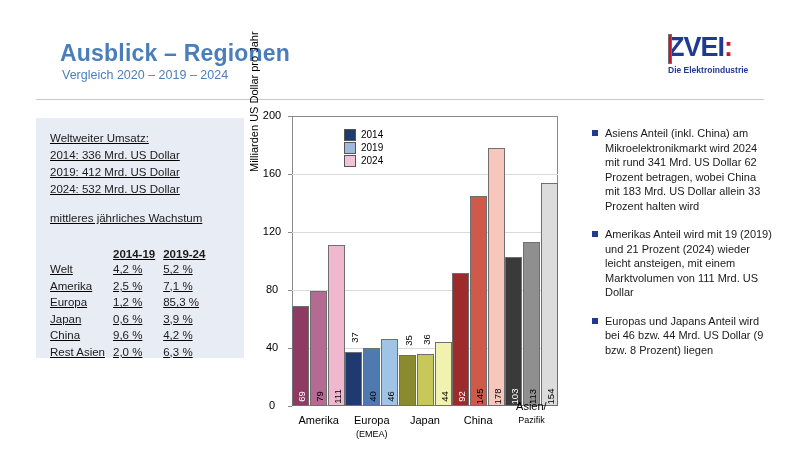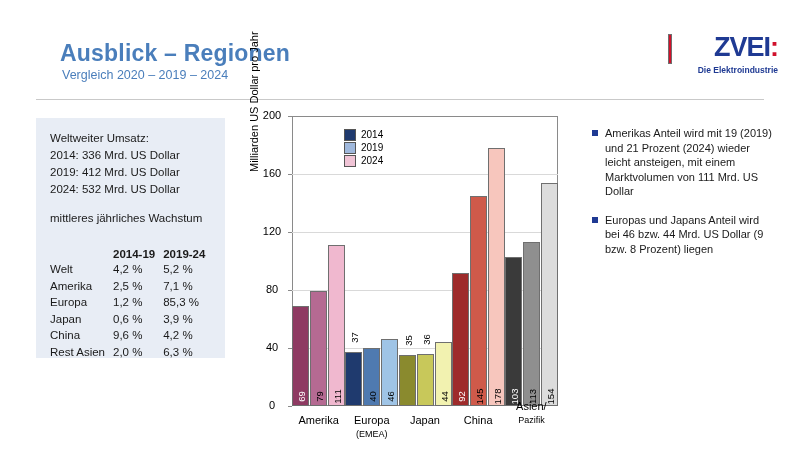--- a/index.html
+++ b/index.html
@@ -5,28 +5,28 @@
   html,body{margin:0;padding:0;}
   body{width:800px;height:462px;background:#ffffff;font-family:"Liberation Sans",sans-serif;overflow:hidden;position:relative;}
 
   
   #header{position:absolute;left:0;top:0;width:800px;height:100px;}
   #title{position:absolute;left:60px;top:40px;font-size:23px;font-weight:bold;color:#4a7ebb;letter-spacing:.2px;}
   #subtitle{position:absolute;left:62px;top:68px;font-size:12.5px;color:#4a7ebb;}
   #hrule{position:absolute;left:36px;top:99px;width:728px;height:1px;background:#c9c9c9;}
 
   
-  #logo{position:absolute;right:22px;top:34px;width:110px;text-align:right;}
+  #logo{position:absolute;right:22px;top:34px;width:110px;text-align:left;}
   #logo .mark{font-size:27px;font-weight:bold;color:#1f3a93;letter-spacing:-1px;line-height:1;}
   #logo .mark .red{color:#d0112b;}
   #logo .sub{font-size:8.5px;color:#1f3a93;margin-top:4px;font-weight:bold;}
   #logo .bar{position:absolute;left:0;top:0;width:4px;height:30px;background:#d0112b;}
 
   
-  #infobox{position:absolute;left:36px;top:118px;width:189px;height:240px;background:#e8edf5;}
+  #infobox{position:absolute;left:36px;top:118px;width:208px;height:240px;background:#e8edf5;text-decoration:underline;}
   #infobox .blk{padding:12px 14px 0 14px;}
   #infobox .line{font-size:11.5px;color:#1a1a1a;line-height:17px;}
   #infobox .gap{height:12px;}
   #growth{margin-top:21px;padding:0 14px;}
   #growth table{border-collapse:collapse;font-size:11.5px;color:#1a1a1a;}
   #growth th{font-weight:bold;text-align:center;padding:0 4px 1px 4px;font-size:11.5px;}
   #growth td{padding:0 4px;line-height:16.5px;white-space:nowrap;}
   #growth td.lab{text-align:left;padding-left:0;}
   #growth td.num{text-align:left;}
 
@@ -242,19 +242,23 @@
           <div class="sw" style="background: rgb(240, 196, 214);"></div>
           <div class="lb">2024</div>
         </div>
       </div>
   </div>
 </div>
 
 <div id="bullets">
   <div class="b">
     <div class="sq"></div>
+    <div class="tx">Asiens Anteil (inkl. China) am Mikroelektronikmarkt wird 2024 mit rund 341 Mrd. US Dollar 62 Prozent betragen, wobei China mit 183 Mrd. US Dollar allein 33 Prozent halten wird</div>
+  </div>
+  <div class="b">
+    <div class="sq"></div>
     <div class="tx">Amerikas Anteil wird mit 19 (2019) und 21 Prozent (2024) wieder leicht ansteigen, mit einem Marktvolumen von 111 Mrd. US Dollar</div>
   </div>
   <div class="b">
     <div class="sq"></div>
     <div class="tx">Europas und Japans Anteil wird bei 46 bzw. 44 Mrd. US Dollar (9 bzw. 8 Prozent) liegen</div>
   </div>
 </div>
 
 </body></html>

